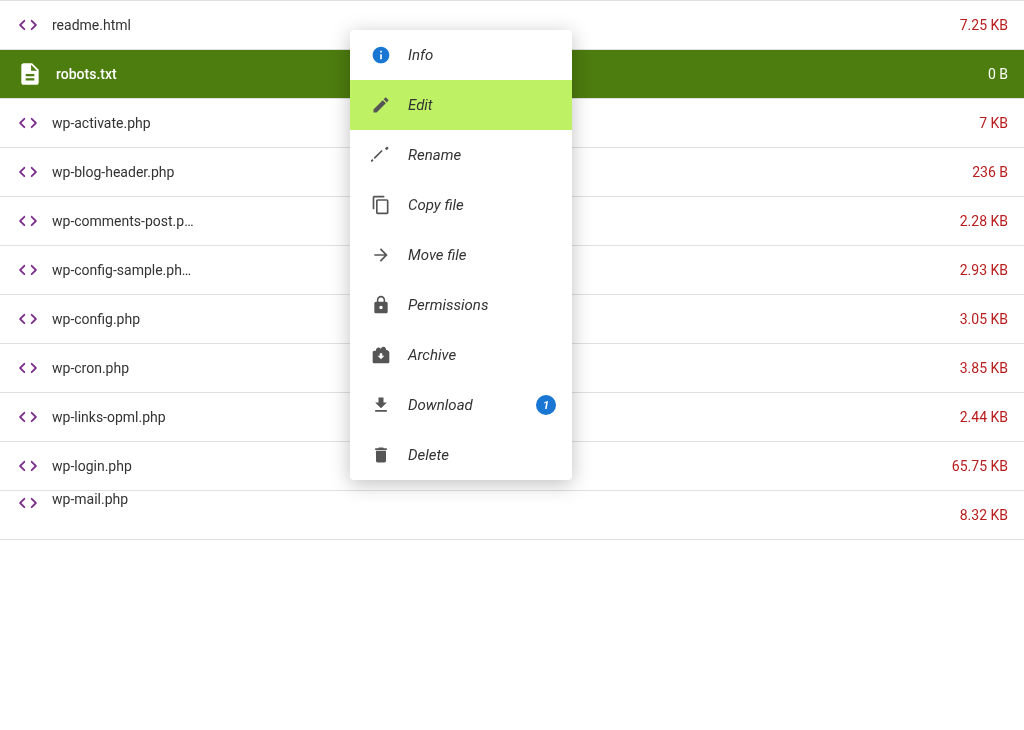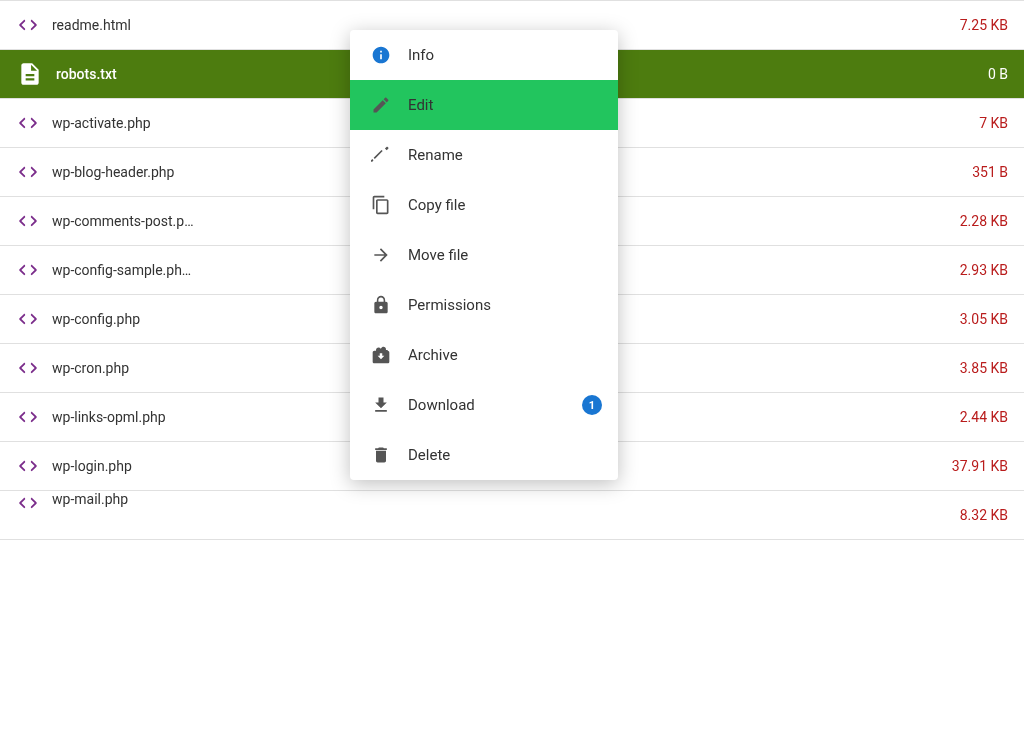--- a/index.html
+++ b/index.html
@@ -61,42 +61,43 @@
       left: 0;
       width: 100%;
       height: 100%;
       pointer-events: none;
     }
 
     .context-menu {
       position: absolute;
       top: 30px;
       left: 350px;
-      width: 268px;
+      width: 222px;
       background: #fff;
       border-radius: 4px;
       box-shadow: 0 4px 20px rgba(0,0,0,0.25);
       pointer-events: all;
       z-index: 100;
       overflow: hidden;
+      font-style: italic;
     }
 
     .menu-item {
       display: flex;
       align-items: center;
       gap: 16px;
       padding: 14px 20px;
       cursor: pointer;
       font-size: 15px;
       color: #333;
       position: relative;
     }
 
     .menu-item.active {
-      background: #22c55e;
+      background: #bef264;
     }
 
     .menu-icon {
       width: 22px;
       height: 22px;
       display: flex;
       align-items: center;
       justify-content: center;
       flex-shrink: 0;
       color: #555;
@@ -171,21 +172,21 @@
           <td style="padding: 0px 16px;">
             <div class="file-name-cell" style="display: flex; align-items: center; gap: 12px; height: 48px;">
               <span class="code-icon">
                 <svg viewBox="0 0 24 24" width="22" height="22" fill="#7b2d8b">
                   <path d="M8.7 15.9L4.8 12l3.9-3.9c.39-.39.39-1.01 0-1.4-.39-.39-1.01-.39-1.4 0l-4.59 4.59c-.39.39-.39 1.02 0 1.41l4.59 4.6c.39.39 1.01.39 1.4 0 .39-.39.39-1.01 0-1.41zm6.6 0l3.9-3.9-3.9-3.9c-.39-.39-.39-1.01 0-1.4.39-.39 1.01-.39 1.4 0l4.59 4.59c.39.39.39 1.02 0 1.41l-4.59 4.6c-.39.39-1.01.39-1.4 0-.39-.39-.39-1.01 0-1.41z"></path>
                 </svg>
               </span>
               <span>wp-blog-header.php</span>
             </div>
           </td>
-          <td class="size-cell">351 B</td>
+          <td class="size-cell">236 B</td>
         </tr>
         <tr>
           <td style="padding: 0px 16px;">
             <div class="file-name-cell" style="display: flex; align-items: center; gap: 12px; height: 48px;">
               <span class="code-icon">
                 <svg viewBox="0 0 24 24" width="22" height="22" fill="#7b2d8b">
                   <path d="M8.7 15.9L4.8 12l3.9-3.9c.39-.39.39-1.01 0-1.4-.39-.39-1.01-.39-1.4 0l-4.59 4.59c-.39.39-.39 1.02 0 1.41l4.59 4.6c.39.39 1.01.39 1.4 0 .39-.39.39-1.01 0-1.41zm6.6 0l3.9-3.9-3.9-3.9c-.39-.39-.39-1.01 0-1.4.39-.39 1.01-.39 1.4 0l4.59 4.59c.39.39.39 1.02 0 1.41l-4.59 4.6c-.39.39-1.01.39-1.4 0-.39-.39-.39-1.01 0-1.41z"></path>
                 </svg>
               </span>
               <span>wp-comments-post.p…</span>
@@ -249,21 +250,21 @@
           <td style="padding: 0px 16px;">
             <div class="file-name-cell" style="display: flex; align-items: center; gap: 12px; height: 48px;">
               <span class="code-icon">
                 <svg viewBox="0 0 24 24" width="22" height="22" fill="#7b2d8b">
                   <path d="M8.7 15.9L4.8 12l3.9-3.9c.39-.39.39-1.01 0-1.4-.39-.39-1.01-.39-1.4 0l-4.59 4.59c-.39.39-.39 1.02 0 1.41l4.59 4.6c.39.39 1.01.39 1.4 0 .39-.39.39-1.01 0-1.41zm6.6 0l3.9-3.9-3.9-3.9c-.39-.39-.39-1.01 0-1.4.39-.39 1.01-.39 1.4 0l4.59 4.59c.39.39.39 1.02 0 1.41l-4.59 4.6c-.39.39-1.01.39-1.4 0-.39-.39-.39-1.01 0-1.41z"></path>
                 </svg>
               </span>
               <span>wp-login.php</span>
             </div>
           </td>
-          <td class="size-cell">37.91 KB</td>
+          <td class="size-cell">65.75 KB</td>
         </tr>
         <tr>
           <td style="padding: 0px 16px;">
             <div class="file-name-cell" style="display: flex; align-items: flex-start; gap: 12px; height: 48px;">
               <span class="code-icon">
                 <svg viewBox="0 0 24 24" width="22" height="22" fill="#7b2d8b">
                   <path d="M8.7 15.9L4.8 12l3.9-3.9c.39-.39.39-1.01 0-1.4-.39-.39-1.01-.39-1.4 0l-4.59 4.59c-.39.39-.39 1.02 0 1.41l4.59 4.6c.39.39 1.01.39 1.4 0 .39-.39.39-1.01 0-1.41zm6.6 0l3.9-3.9-3.9-3.9c-.39-.39-.39-1.01 0-1.4.39-.39 1.01-.39 1.4 0l4.59 4.59c.39.39.39 1.02 0 1.41l-4.59 4.6c-.39.39-1.01.39-1.4 0-.39-.39-.39-1.01 0-1.41z"></path>
                 </svg>
               </span>
               <span>wp-mail.php</span>

